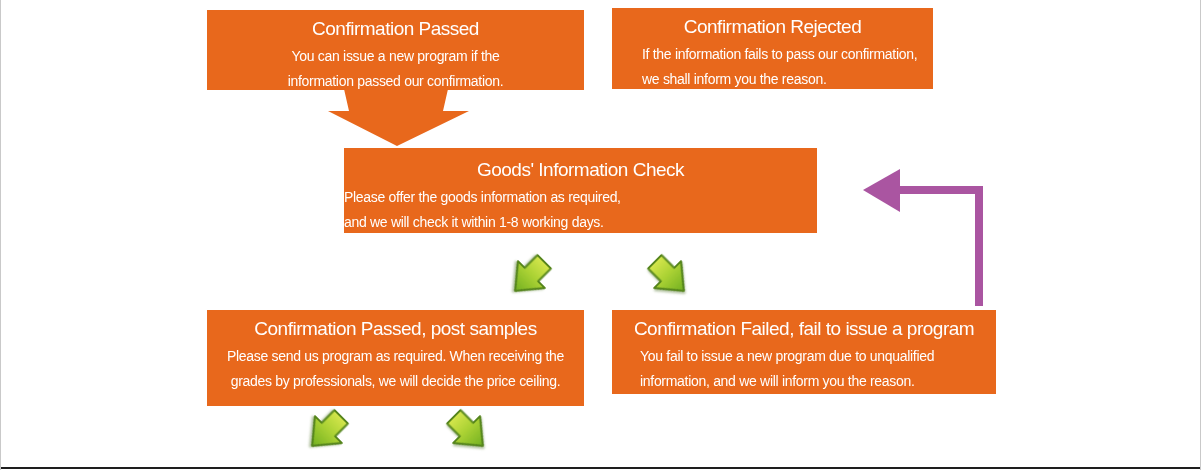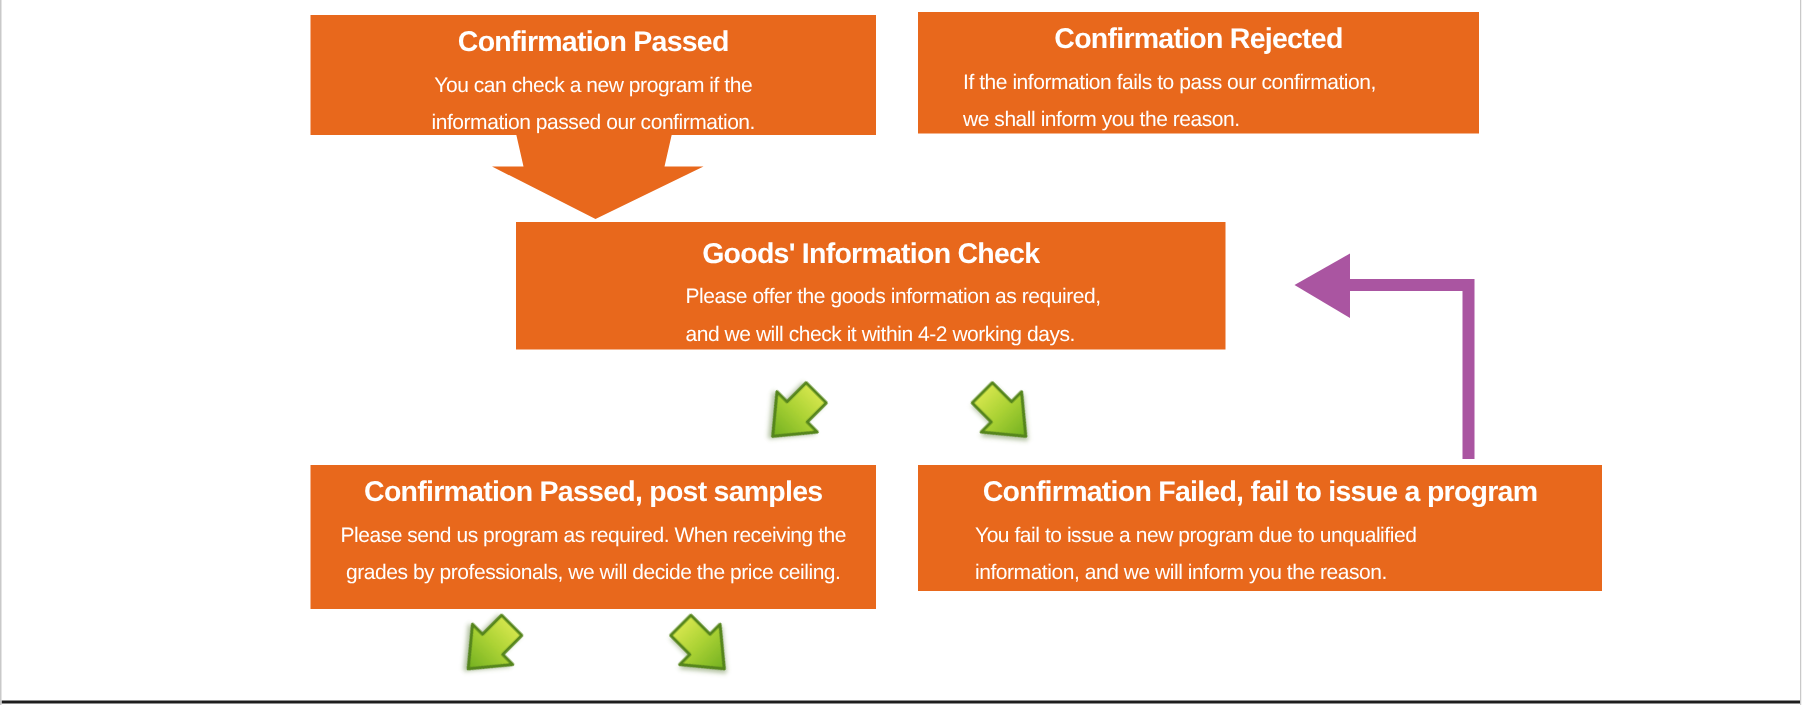--- a/index.html
+++ b/index.html
@@ -20,34 +20,33 @@
     z-index:1;
   }
   .box-title {
     display:block;
     text-align:center;
     font-size:19px;
     letter-spacing:-0.5px;
     line-height:26px;
     margin-top:6px;
     white-space:nowrap;
-    font-weight:bold;
   }
   .box-body {
     font-size:14px;
     letter-spacing:-0.3px;
     line-height:25px;
     margin-top:2px;
   }
   .box-body .line { white-space:nowrap; }
   .align-center { text-align:center; }
   .align-left   { text-align:left; }
   #box-confirmation-rejected .box-body { padding-left:30px; }
-  #box-goods-check .box-body           { padding-left:113px; }
-  #box-confirmation-failed .box-body   { padding-left:38px; }
+  #box-goods-check .box-body           { }
+  #box-confirmation-failed .box-body   { padding-left:28px; }
   #arrow-layer {
     position:absolute; left:0; top:0;
     width:1201px; height:470px;
     z-index:2;
     pointer-events:none;
   }
   #bottom-rule {
     position:absolute; left:0; bottom:1px;
     width:100%; height:2px;
     background:#1e1e1e;
@@ -55,50 +54,50 @@
   }
 </style>
 </head>
 <body>
 
 <div id="stage">
 
   <div class="box" id="box-confirmation-passed" style="left:206px; top:10px; width:377px; height:80px;">
     <span class="box-title">Confirmation Passed</span>
     <div class="box-body align-center">
-      <div class="line">You can check a new program if the</div>
+      <div class="line">You can issue a new program if the</div>
       <div class="line">information passed our confirmation.</div>
     </div>
   </div>
 
-  <div class="box" id="box-confirmation-rejected" style="left:611px; top:8px; width:374px; height:81px;">
+  <div class="box" id="box-confirmation-rejected" style="left:611px; top:8px; width:321px; height:81px;">
     <span class="box-title">Confirmation Rejected</span>
     <div class="box-body align-left">
       <div class="line">If the  information fails to pass our confirmation,</div>
       <div class="line">we shall inform you the reason.</div>
     </div>
   </div>
 
   <div class="box" id="box-goods-check" style="left:343px; top:148px; width:473px; height:85px;">
     <span class="box-title" style="margin-top:9px;">Goods' Information Check</span>
     <div class="box-body align-left">
       <div class="line">Please offer the goods information as required,</div>
-      <div class="line">and we will check it within 4-2 working days.</div>
+      <div class="line">and we will check it within 1-8 working days.</div>
     </div>
   </div>
 
   <div class="box" id="box-post-samples" style="left:206px; top:310px; width:377px; height:96px;">
     <span class="box-title">Confirmation Passed, post samples</span>
     <div class="box-body align-center">
       <div class="line">Please send us program as required. When receiving the</div>
       <div class="line">grades by professionals, we will decide the price ceiling.</div>
     </div>
   </div>
 
-  <div class="box" id="box-confirmation-failed" style="left:611px; top:310px; width:456px; height:84px;">
+  <div class="box" id="box-confirmation-failed" style="left:611px; top:310px; width:384px; height:84px;">
     <span class="box-title">Confirmation Failed, fail to issue a program</span>
     <div class="box-body align-left">
       <div class="line">You fail to issue a new program due to unqualified</div>
       <div class="line">information, and we will inform you the reason.</div>
     </div>
   </div>
 
   <svg id="arrow-layer" viewBox="0 0 1201 470">
     <defs>
       <linearGradient id="greenGrad" x1="0" y1="-22" x2="0" y2="22" gradientUnits="userSpaceOnUse">

